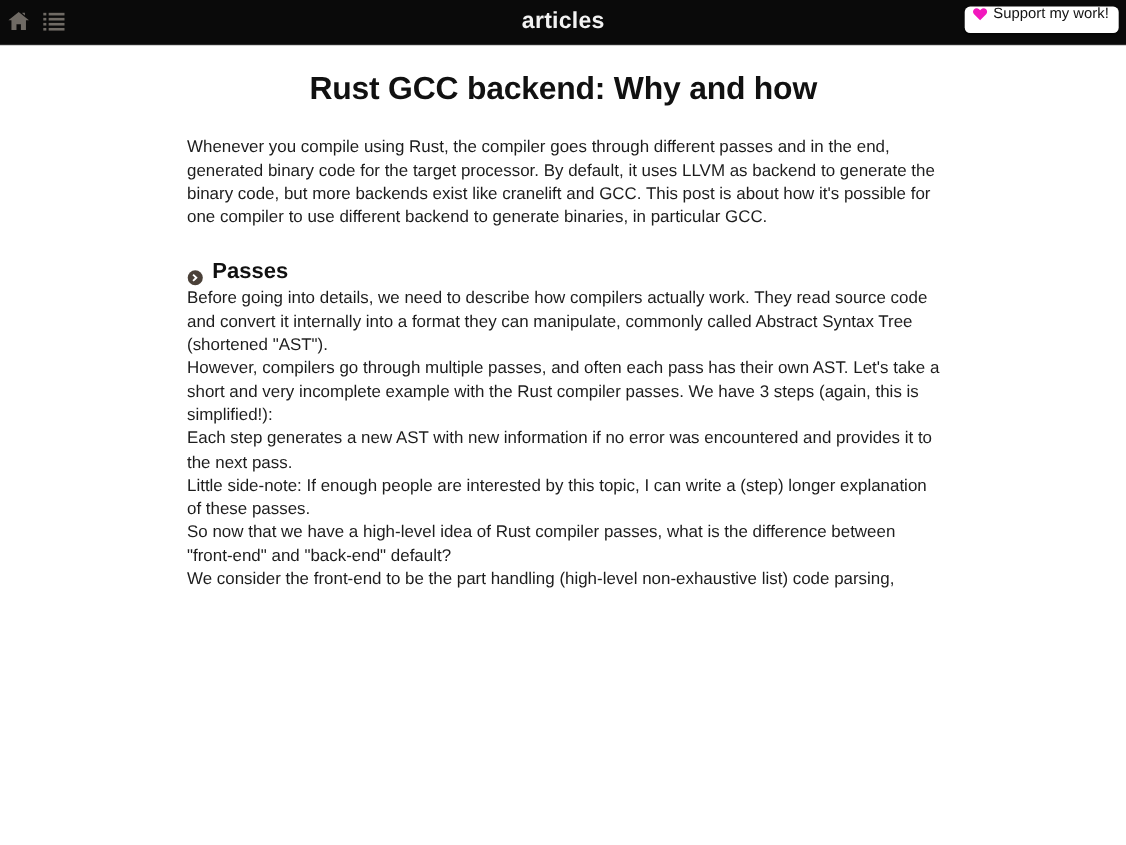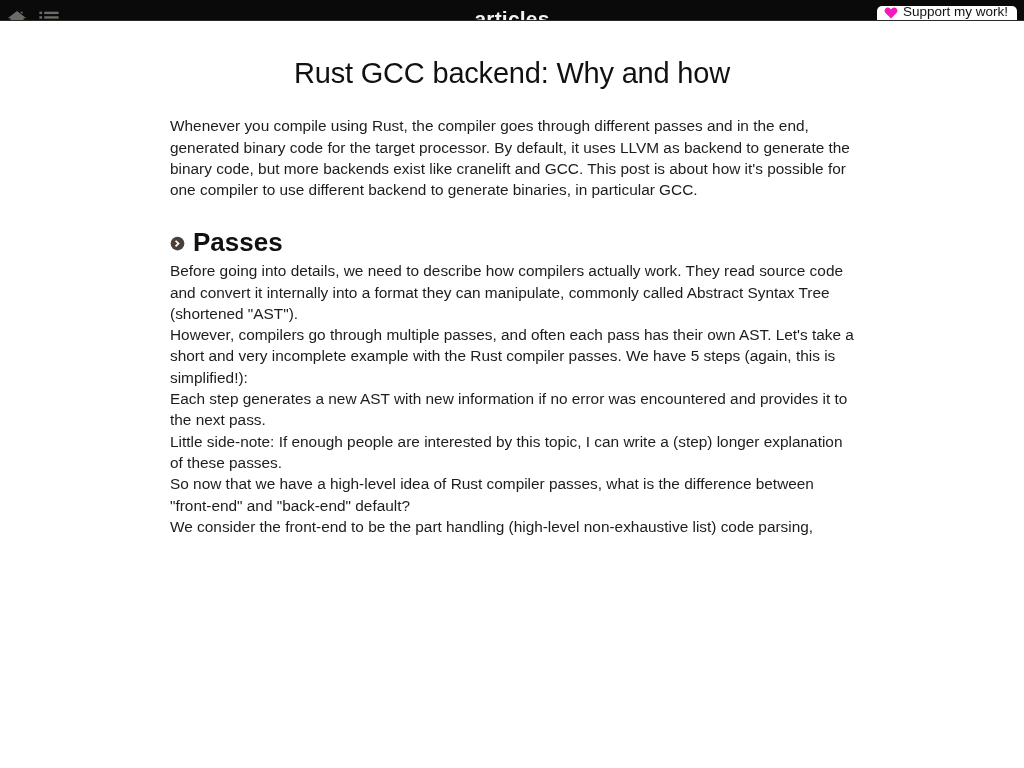--- a/index.html
+++ b/index.html
@@ -11,21 +11,21 @@
     height: 768px;
     overflow: hidden;
     background: #ffffff;
     font-family: "Liberation Sans", sans-serif;
   }
 
   
   .topbar {
     position: relative;
     width: 1024px;
-    height: 21px;
+    height: 41px;
     background: #0a0a0a;
     border-bottom: 1px solid #2a2a2a;
     display: flex;
     align-items: center;
     overflow: hidden;
   }
   .topbar-left {
     position: absolute;
     left: 4px;
     top: 0;
@@ -90,37 +90,37 @@
     overflow: hidden;
   }
   .article {
     width: 684px;
     margin: 0 auto;
     padding: 0;
     color: #1a1a1a;
   }
 
   .article-title {
-    margin: 12px;
+    margin: 0;
     padding: 22px 0 0 0;
     font-size: 29px;
-    font-weight: normal;
+    font-weight: bold;
     text-align: center;
     line-height: 1.25;
     color: #111111;
     letter-spacing: -0.2px;
   }
 
   .section-heading {
     margin: 26px 0 0 0;
-    font-size: 26px;
+    font-size: 20px;
     font-weight: bold;
     color: #111111;
     display: flex;
-    align-items: center;
+    align-items: flex-end;
     gap: 8px;
     line-height: 1.3;
   }
   .heading-bullet { display: block; flex: 0 0 auto; }
 
   p.body {
     margin: 0 0 0 0;
     font-size: 15.4px;
     line-height: 21.3px;
     color: #1d1d1d;
@@ -184,21 +184,21 @@
 
     <h2 class="section-heading">
       <svg class="heading-bullet" width="15" height="15" viewBox="0 0 24 24" aria-hidden="true">
         <circle cx="12" cy="12" r="11" fill="#4a4038"></circle>
         <path d="M9.8 6.6 15.6 12l-5.8 5.4-1.9-1.8L11.6 12 7.9 8.4z" fill="#ffffff"></path>
       </svg>
       <span>Passes</span>
     </h2>
 
     <p class="body">Before going into details, we need to describe how compilers actually work. They read source code and convert it internally into a format they can manipulate, commonly called Abstract Syntax Tree (shortened "AST").</p>
-    <p class="body">However, compilers go through multiple passes, and often each pass has their own AST. Let's take a short and very incomplete example with the Rust compiler passes. We have 5 steps (again, this is simplified!):</p>
+    <p class="body">However, compilers go through multiple passes, and often each pass has their own AST. Let's take a short and very incomplete example with the Rust compiler passes. We have 3 steps (again, this is simplified!):</p>
 
 
     <p class="body">Each step generates a new AST with new information if no error was encountered and provides it to the next pass.</p>
     <p class="body">Little side-note: If enough people are interested by this topic, I can write a (step) longer explanation of these passes.</p>
 
 
     <p class="body">So now that we have a high-level idea of Rust compiler passes, what is the difference between "front-end" and "back-end" default?</p>
     <p class="body">We consider the front-end to be the part handling (high-level non-exhaustive list) code parsing,</p>
 
   </div>

